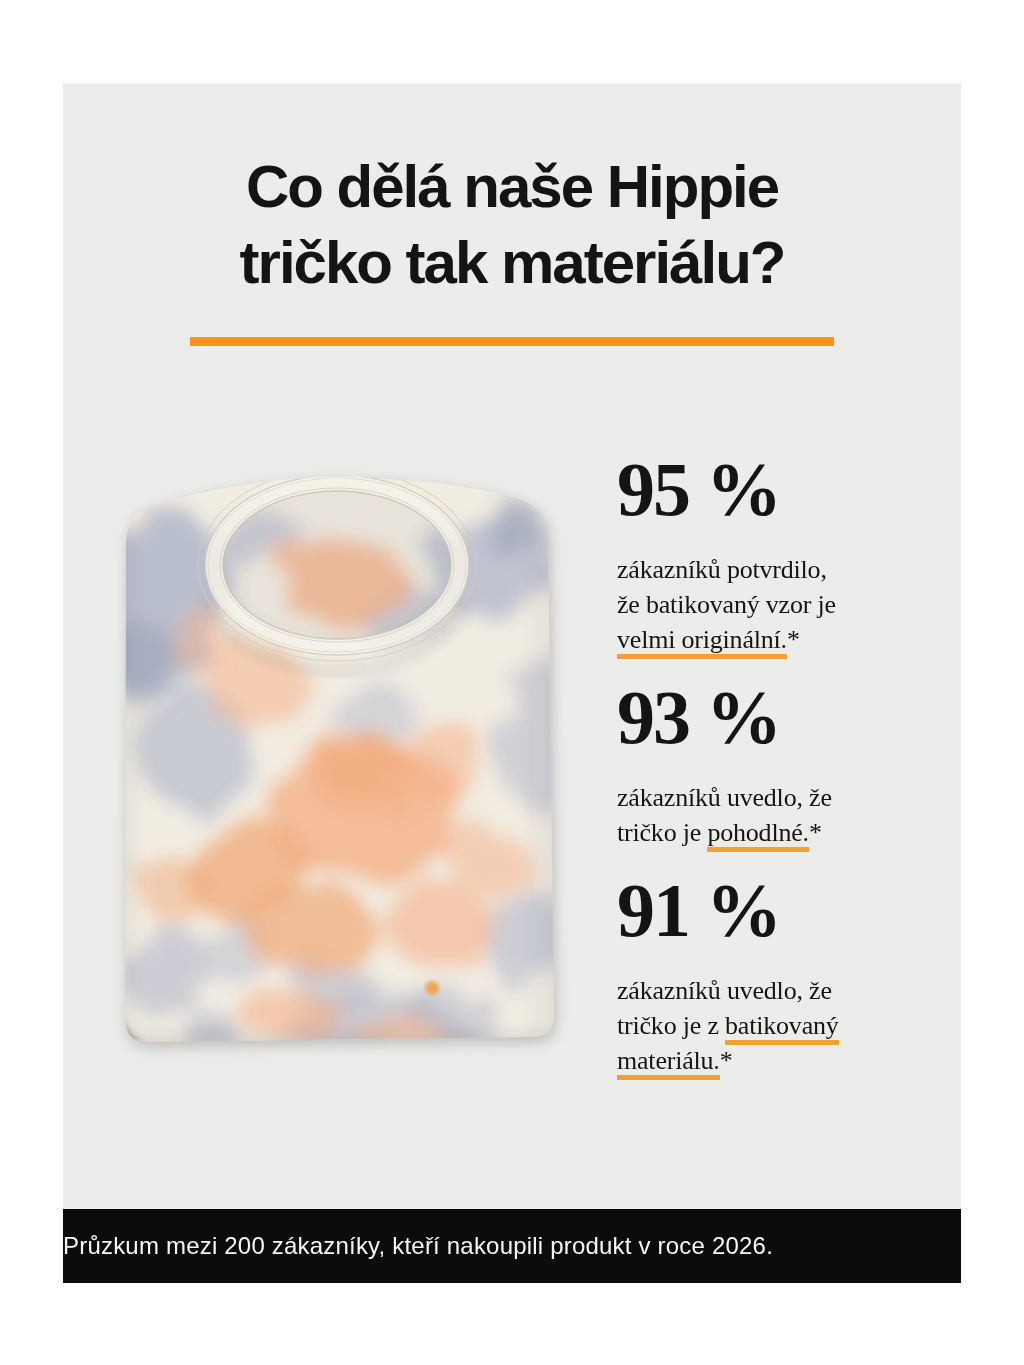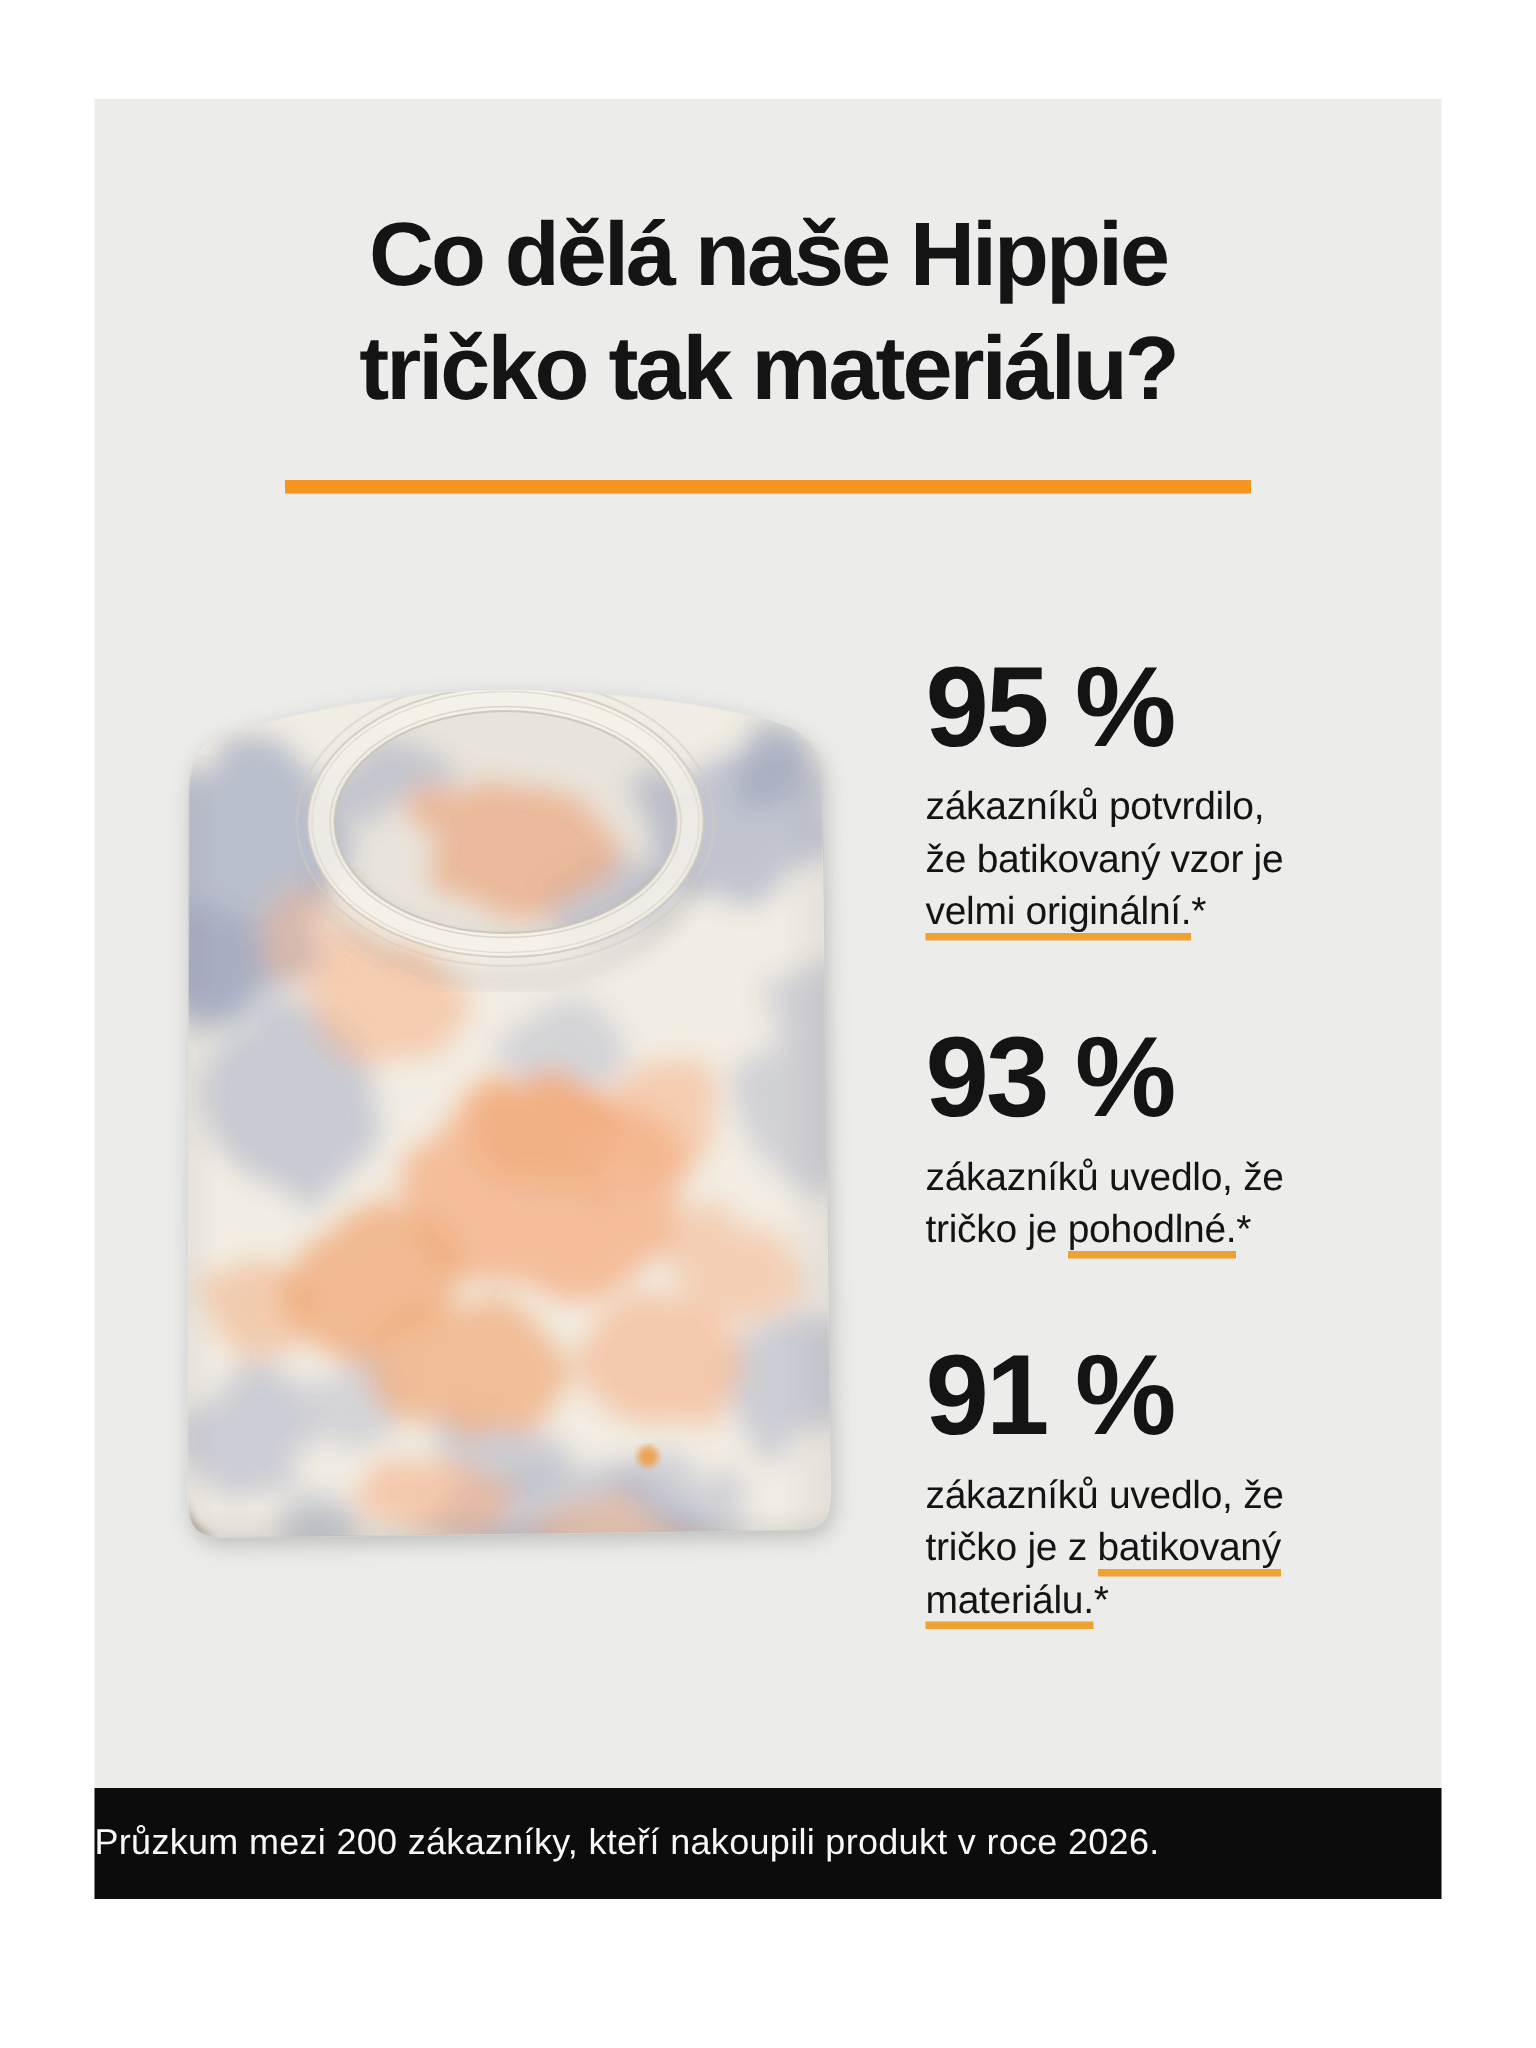--- a/index.html
+++ b/index.html
@@ -5,33 +5,33 @@
   :root{
     --page-bg:#ffffff; --panel-bg:#ececea; --text:#141414;
     --accent-divider:#f6941d; --accent-underline:#efa132;
     --footer-bg:#0c0c0c; --footer-text:#f7f7f7;
     --tshirt-base:#f2ede3; --tshirt-peach:#f5ae83; --tshirt-peach-deep:#efa069;
     --tshirt-blue:#a3abc3; --tshirt-slate:#8f99b4; --tshirt-dot:#ef9a3e;
   }
   *{margin:0;padding:0;box-sizing:border-box;}
   html,body{width:1024px;height:1365px;}
   body{background:var(--page-bg);font-family:"Liberation Sans",sans-serif;position:relative;overflow:hidden;}
-  .poster{position:absolute;left:63px;top:66px;width:898px;height:1200px;background:var(--panel-bg);}
+  .poster{position:absolute;left:63px;top:83px;width:898px;height:1200px;background:var(--panel-bg);}
   .title{position:absolute;top:66px;left:0;right:0;text-align:center;color:var(--text);
          font-weight:700;font-size:60px;line-height:76px;letter-spacing:-2px;}
   .title .t-line{display:block;}
   .divider{position:absolute;top:254px;left:127px;width:644px;height:9px;background:var(--accent-divider);}
   .tshirt{position:absolute;left:47px;top:387px;width:447px;height:584px;}
   .tshirt svg{filter:drop-shadow(2px 5px 7px rgba(70,70,70,.28));}
   .f-base{fill:var(--tshirt-base);} .f-peach{fill:var(--tshirt-peach);}
   .f-deep{fill:var(--tshirt-peach-deep);} .f-blue{fill:var(--tshirt-blue);}
   .f-slate{fill:var(--tshirt-slate);} .f-dot{fill:var(--tshirt-dot);}
-  .stats{position:absolute;left:554px;top:368px;width:320px;display:flex;flex-direction:column;gap:56px;color:var(--text);}
+  .stats{position:absolute;left:554px;top:368px;width:320px;display:flex;flex-direction:column;gap:22px;color:var(--text);font-family:Liberation Serif, serif;}
   .stat-value{font-weight:700;font-size:76px;line-height:76px;letter-spacing:-2px;}
-  .stat-text{margin-top:10px;font-size:26px;line-height:35px;letter-spacing:-0.2px;}
+  .stat-text{margin-top:25px;font-size:26px;line-height:35px;letter-spacing:-0.2px;}
   .stat-text .line{display:block;}
   .u{border-bottom:5px solid var(--accent-underline);padding-bottom:0;}
   .footer{position:absolute;left:0;bottom:0;width:100%;height:74px;background:var(--footer-bg);
           color:var(--footer-text);display:flex;align-items:center;justify-content:flex-start;
           font-size:24px;letter-spacing:.2px;}
 </style>
 </head>
 <body>
 
 <div class="poster">

